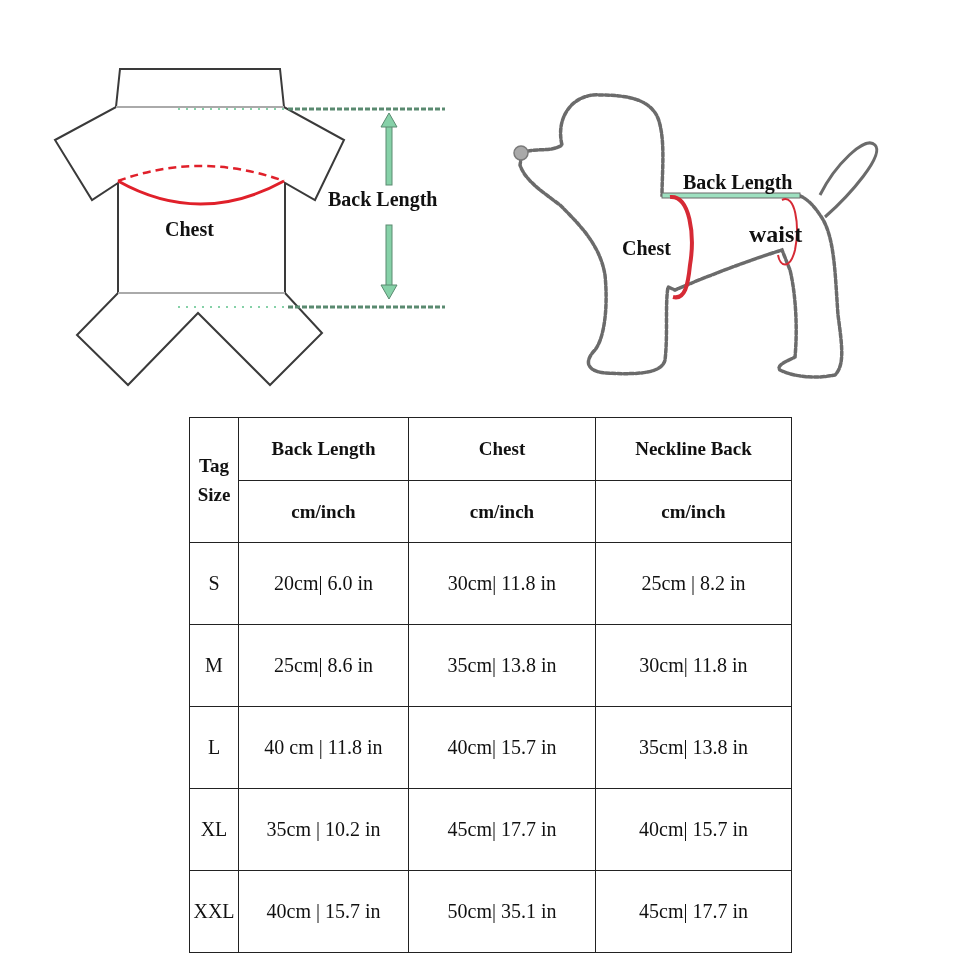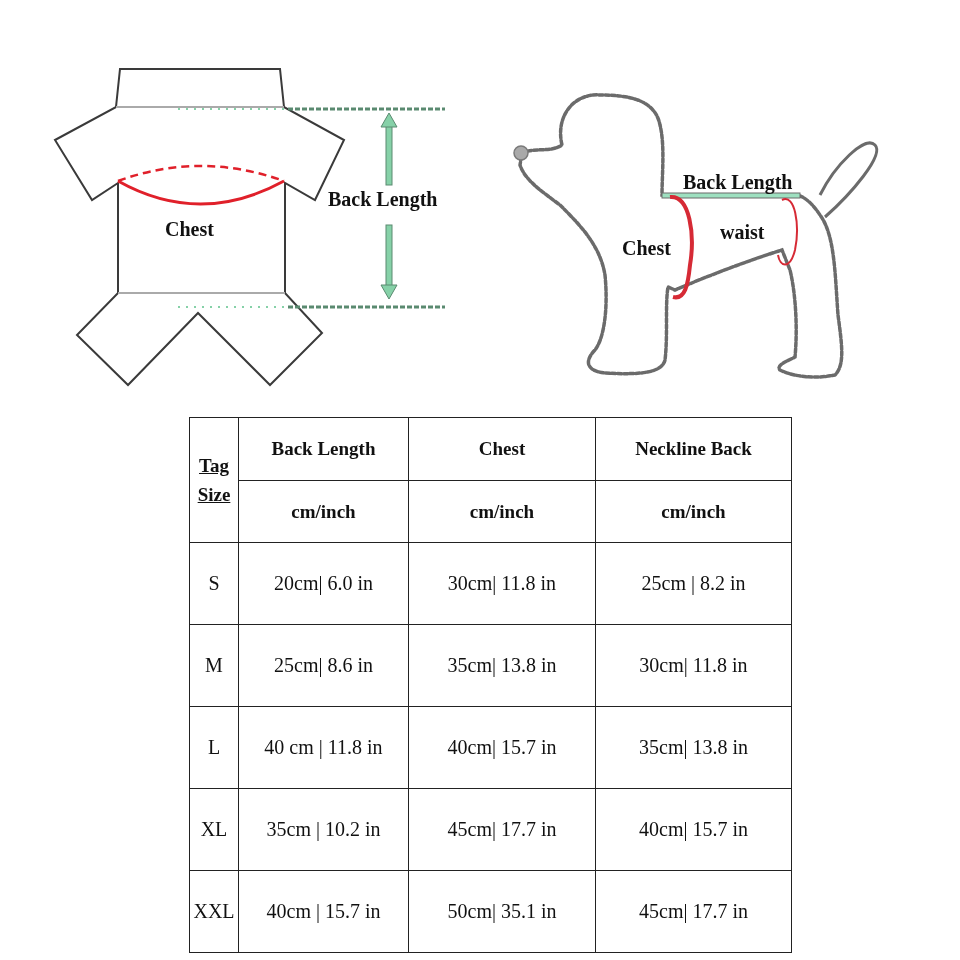--- a/index.html
+++ b/index.html
@@ -11,21 +11,21 @@
   .size-table td, .size-table th { border: 1.6px solid #222; text-align: center; vertical-align: middle; padding: 0; font-family: "Liberation Serif", serif; }
   .size-table th { font-weight: bold; font-size: 19px; }
   .size-table td { font-weight: normal; font-size: 20px; }
   .col-tag { width: 49px; }
   .col-back { width: 170px; }
   .col-chest { width: 187px; }
   .col-neck { width: 196px; }
   .hdr-row1 { height: 63px; }
   .hdr-row2 { height: 62px; }
   .data-row { height: 82px; }
-  .tag-head { line-height: 29px; font-size: 19px; text-decoration: underline; }
+  .tag-head { line-height: 29px; font-size: 19px; }
   .tag-cell { font-size: 20px; }
 </style>
 </head>
 <body>
 
 <div class="diagram" style="left:40px; top:55px; width:430px; height:340px;">
   <svg width="430" height="340" viewBox="0 0 430 340">
 
     <polygon points="80,14 240,14 244,52 76,52" fill="#fff" stroke="#3a3a3a" stroke-width="2"></polygon>
 
@@ -69,21 +69,21 @@
     <circle cx="31" cy="78" r="7" fill="#a9a9a9" stroke="#7a7a7a" stroke-width="1.5"></circle>
 
     <rect x="172" y="118" width="138" height="5" fill="#9ee0c0" stroke="#6b6b6b" stroke-width="1"></rect>
 
     <path d="M180,122 C200,120 205,160 200,190 C198,210 195,225 183,222" fill="none" stroke="#d62a35" stroke-width="4"></path>
 
     <path d="M292,125 C305,118 310,150 305,175 C300,195 290,192 288,180" fill="none" stroke="#d62a35" stroke-width="2"></path>
   </svg>
   <span class="diagram-label" style="left:193px; top:96px; font-size:20px;">Back Length</span>
   <span class="diagram-label" style="left:132px; top:162px; font-size:20px;">Chest</span>
-  <span class="diagram-label" style="left:230px; top:146px; font-size:20px;">waist</span>
+  <span class="diagram-label" style="left:259px; top:146px; font-size:24px;">waist</span>
 </div>
 
 <table class="size-table">
   <colgroup>
     <col class="col-tag">
       <col class="col-back">
       <col class="col-chest">
       <col class="col-neck">
   </colgroup>
   <tbody>

